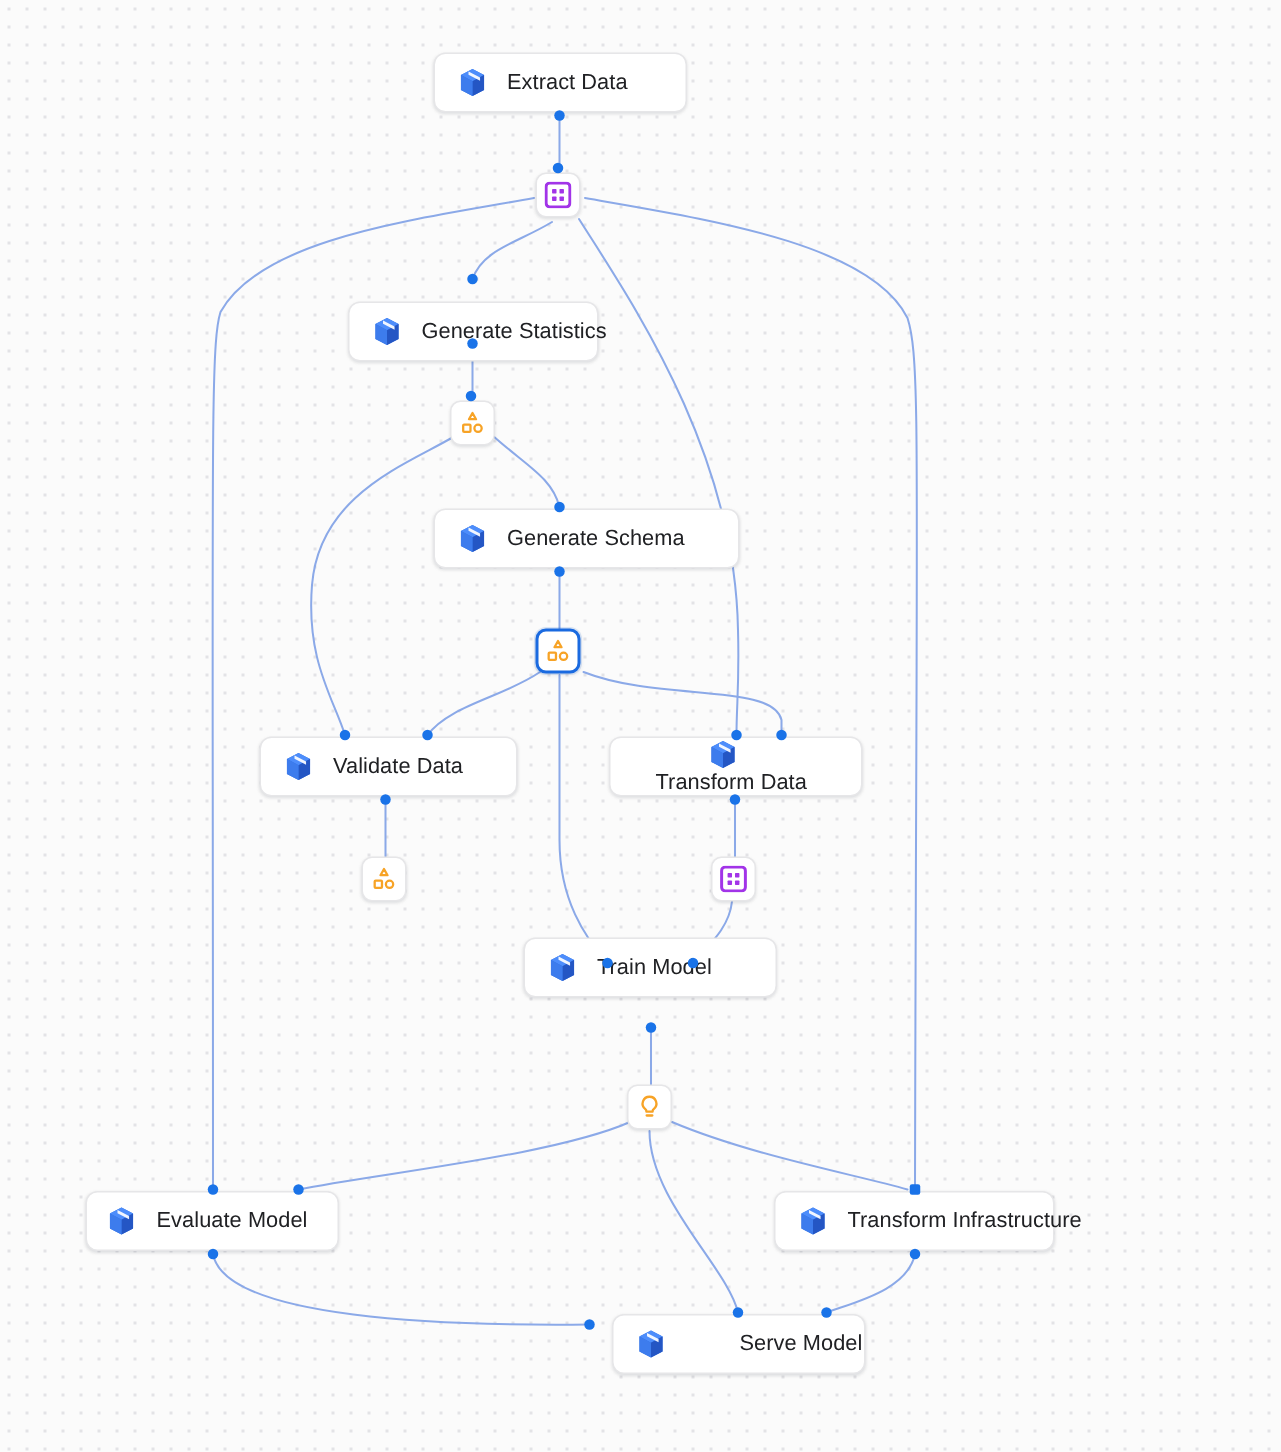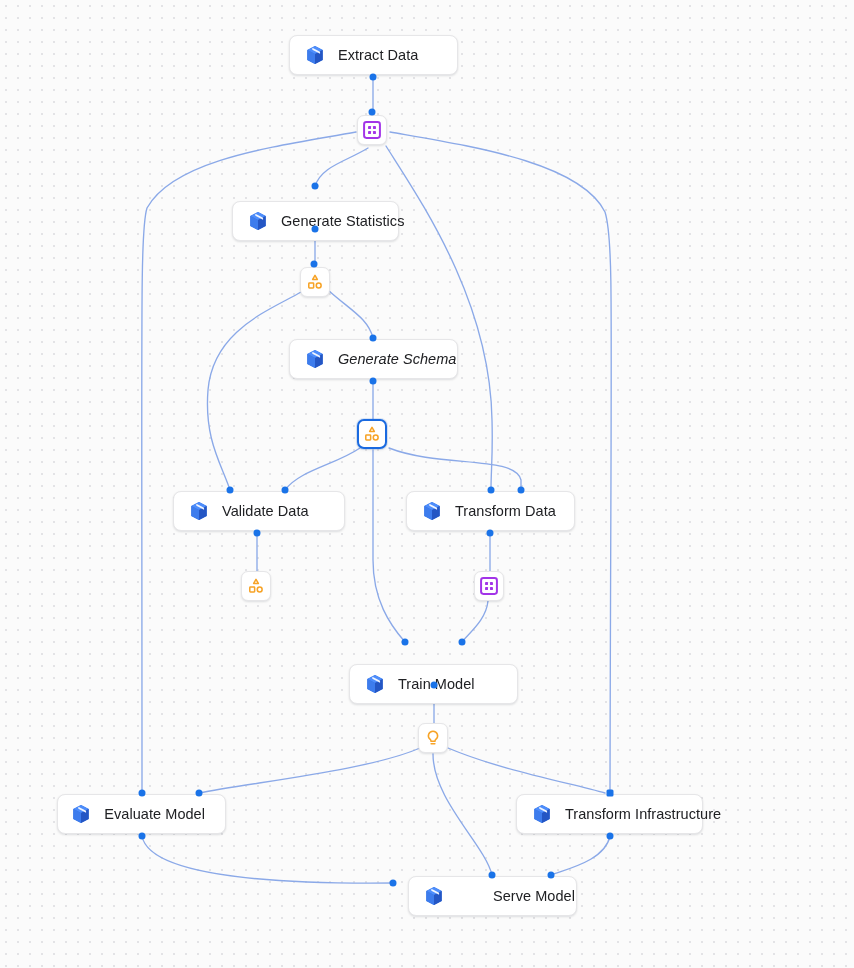--- a/index.html
+++ b/index.html
@@ -132,51 +132,51 @@
       <div class="node" style="left: 232px; top: 201px; width: 167px;">
         <svg class="node-icon" viewBox="0 0 24 24">
           <path d="M12 2.2 3.6 6.6v10.8L12 21.8l8.4-4.4V6.6z" fill="#2f6fe0"></path>
           <path d="M12 2.2 3.6 6.6 12 11l8.4-4.4z" fill="#4d8dfb"></path>
           <path d="M12 11v10.8l8.4-4.4V6.6z" fill="#2456c4"></path>
           <path d="M12 11 3.6 6.6v10.8L12 21.8z" fill="#3d7ced"></path>
           <path d="M9.1 4.05 17.5 8.4v2.3L9.1 6.35z" fill="#ffffff" opacity="0.92"></path>
         </svg>
         <span class="node-label">Generate Statistics</span>
       </div>
-      <div class="node" style="left: 289px; top: 339px; width: 169px; font-style: italic;">
+      <div class="node" style="left: 289px; top: 339px; width: 204px;">
         <svg class="node-icon" viewBox="0 0 24 24">
           <path d="M12 2.2 3.6 6.6v10.8L12 21.8l8.4-4.4V6.6z" fill="#2f6fe0"></path>
           <path d="M12 2.2 3.6 6.6 12 11l8.4-4.4z" fill="#4d8dfb"></path>
           <path d="M12 11v10.8l8.4-4.4V6.6z" fill="#2456c4"></path>
           <path d="M12 11 3.6 6.6v10.8L12 21.8z" fill="#3d7ced"></path>
           <path d="M9.1 4.05 17.5 8.4v2.3L9.1 6.35z" fill="#ffffff" opacity="0.92"></path>
         </svg>
         <span class="node-label">Generate Schema</span>
       </div>
       <div class="node" style="left: 173px; top: 491px; width: 172px;">
         <svg class="node-icon" viewBox="0 0 24 24">
           <path d="M12 2.2 3.6 6.6v10.8L12 21.8l8.4-4.4V6.6z" fill="#2f6fe0"></path>
           <path d="M12 2.2 3.6 6.6 12 11l8.4-4.4z" fill="#4d8dfb"></path>
           <path d="M12 11v10.8l8.4-4.4V6.6z" fill="#2456c4"></path>
           <path d="M12 11 3.6 6.6v10.8L12 21.8z" fill="#3d7ced"></path>
           <path d="M9.1 4.05 17.5 8.4v2.3L9.1 6.35z" fill="#ffffff" opacity="0.92"></path>
         </svg>
         <span class="node-label">Validate Data</span>
       </div>
-      <div class="node" style="left: 406px; top: 491px; width: 169px;">
+      <div class="node" style="left: 406px; top: 491px; width: 169px; flex-direction: column;">
         <svg class="node-icon" viewBox="0 0 24 24">
           <path d="M12 2.2 3.6 6.6v10.8L12 21.8l8.4-4.4V6.6z" fill="#2f6fe0"></path>
           <path d="M12 2.2 3.6 6.6 12 11l8.4-4.4z" fill="#4d8dfb"></path>
           <path d="M12 11v10.8l8.4-4.4V6.6z" fill="#2456c4"></path>
           <path d="M12 11 3.6 6.6v10.8L12 21.8z" fill="#3d7ced"></path>
           <path d="M9.1 4.05 17.5 8.4v2.3L9.1 6.35z" fill="#ffffff" opacity="0.92"></path>
         </svg>
         <span class="node-label">Transform Data</span>
       </div>
-      <div class="node" style="left: 349px; top: 664px; width: 169px;">
+      <div class="node" style="left: 349px; top: 625px; width: 169px;">
         <svg class="node-icon" viewBox="0 0 24 24">
           <path d="M12 2.2 3.6 6.6v10.8L12 21.8l8.4-4.4V6.6z" fill="#2f6fe0"></path>
           <path d="M12 2.2 3.6 6.6 12 11l8.4-4.4z" fill="#4d8dfb"></path>
           <path d="M12 11v10.8l8.4-4.4V6.6z" fill="#2456c4"></path>
           <path d="M12 11 3.6 6.6v10.8L12 21.8z" fill="#3d7ced"></path>
           <path d="M9.1 4.05 17.5 8.4v2.3L9.1 6.35z" fill="#ffffff" opacity="0.92"></path>
         </svg>
         <span class="node-label">Train Model</span>
       </div>
       <div class="node" style="left: 57px; top: 794px; width: 169px; justify-content: flex-end;">

